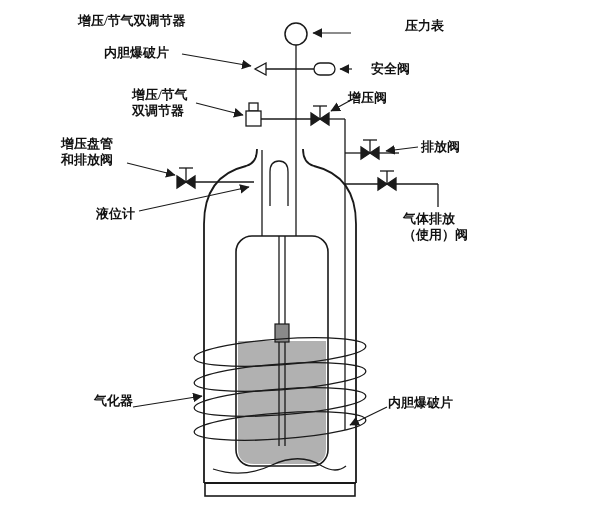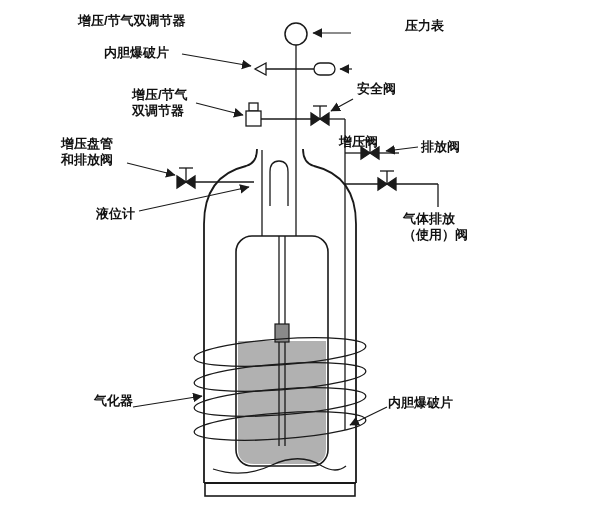--- a/index.html
+++ b/index.html
@@ -2,21 +2,21 @@
 <html><head>
 <meta charset="utf-8">
 <style>
   * { box-sizing: border-box; }
   html, body { margin: 0; padding: 0; background: #ffffff; }
   .stage {
     position: relative;
     width: 608px;
     height: 506px;
     background: #ffffff;
-    font-family: Liberation Sans, sans-serif;
+    font-family: Liberation Serif, serif;
     overflow: hidden;
   }
   .stage svg { position: absolute; left: 0; top: 0; }
   .lbl {
     position: absolute;
     font-size: 13px;
     font-weight: bold;
     color: #111111;
     line-height: 16px;
     white-space: nowrap;
@@ -136,30 +136,30 @@
   </div>
 
   <div class="lbl" style="left:104px; top:45px;">
     <span>内胆爆破片</span>
   </div>
 
   <div class="lbl" style="left:357px; top:18px;margin-left:48px;">
     <span>压力表</span>
   </div>
 
-  <div class="lbl" style="left:357px; top:61px;margin-top:20px;">
+  <div class="lbl" style="left:371px; top:61px;">
     <span>安全阀</span>
   </div>
 
   <div class="lbl" style="left:132px; top:87px;">
     <span>增压/节气</span>
     <span>双调节器</span>
   </div>
 
-  <div class="lbl" style="left:339px; top:90px;margin-top:44px;">
+  <div class="lbl" style="left:348px; top:90px;">
     <span>增压阀</span>
   </div>
 
   <div class="lbl" style="left:61px; top:136px;">
     <span>增压盘管</span>
     <span>和排放阀</span>
   </div>
 
   <div class="lbl" style="left:421px; top:139px;">
     <span>排放阀</span>

